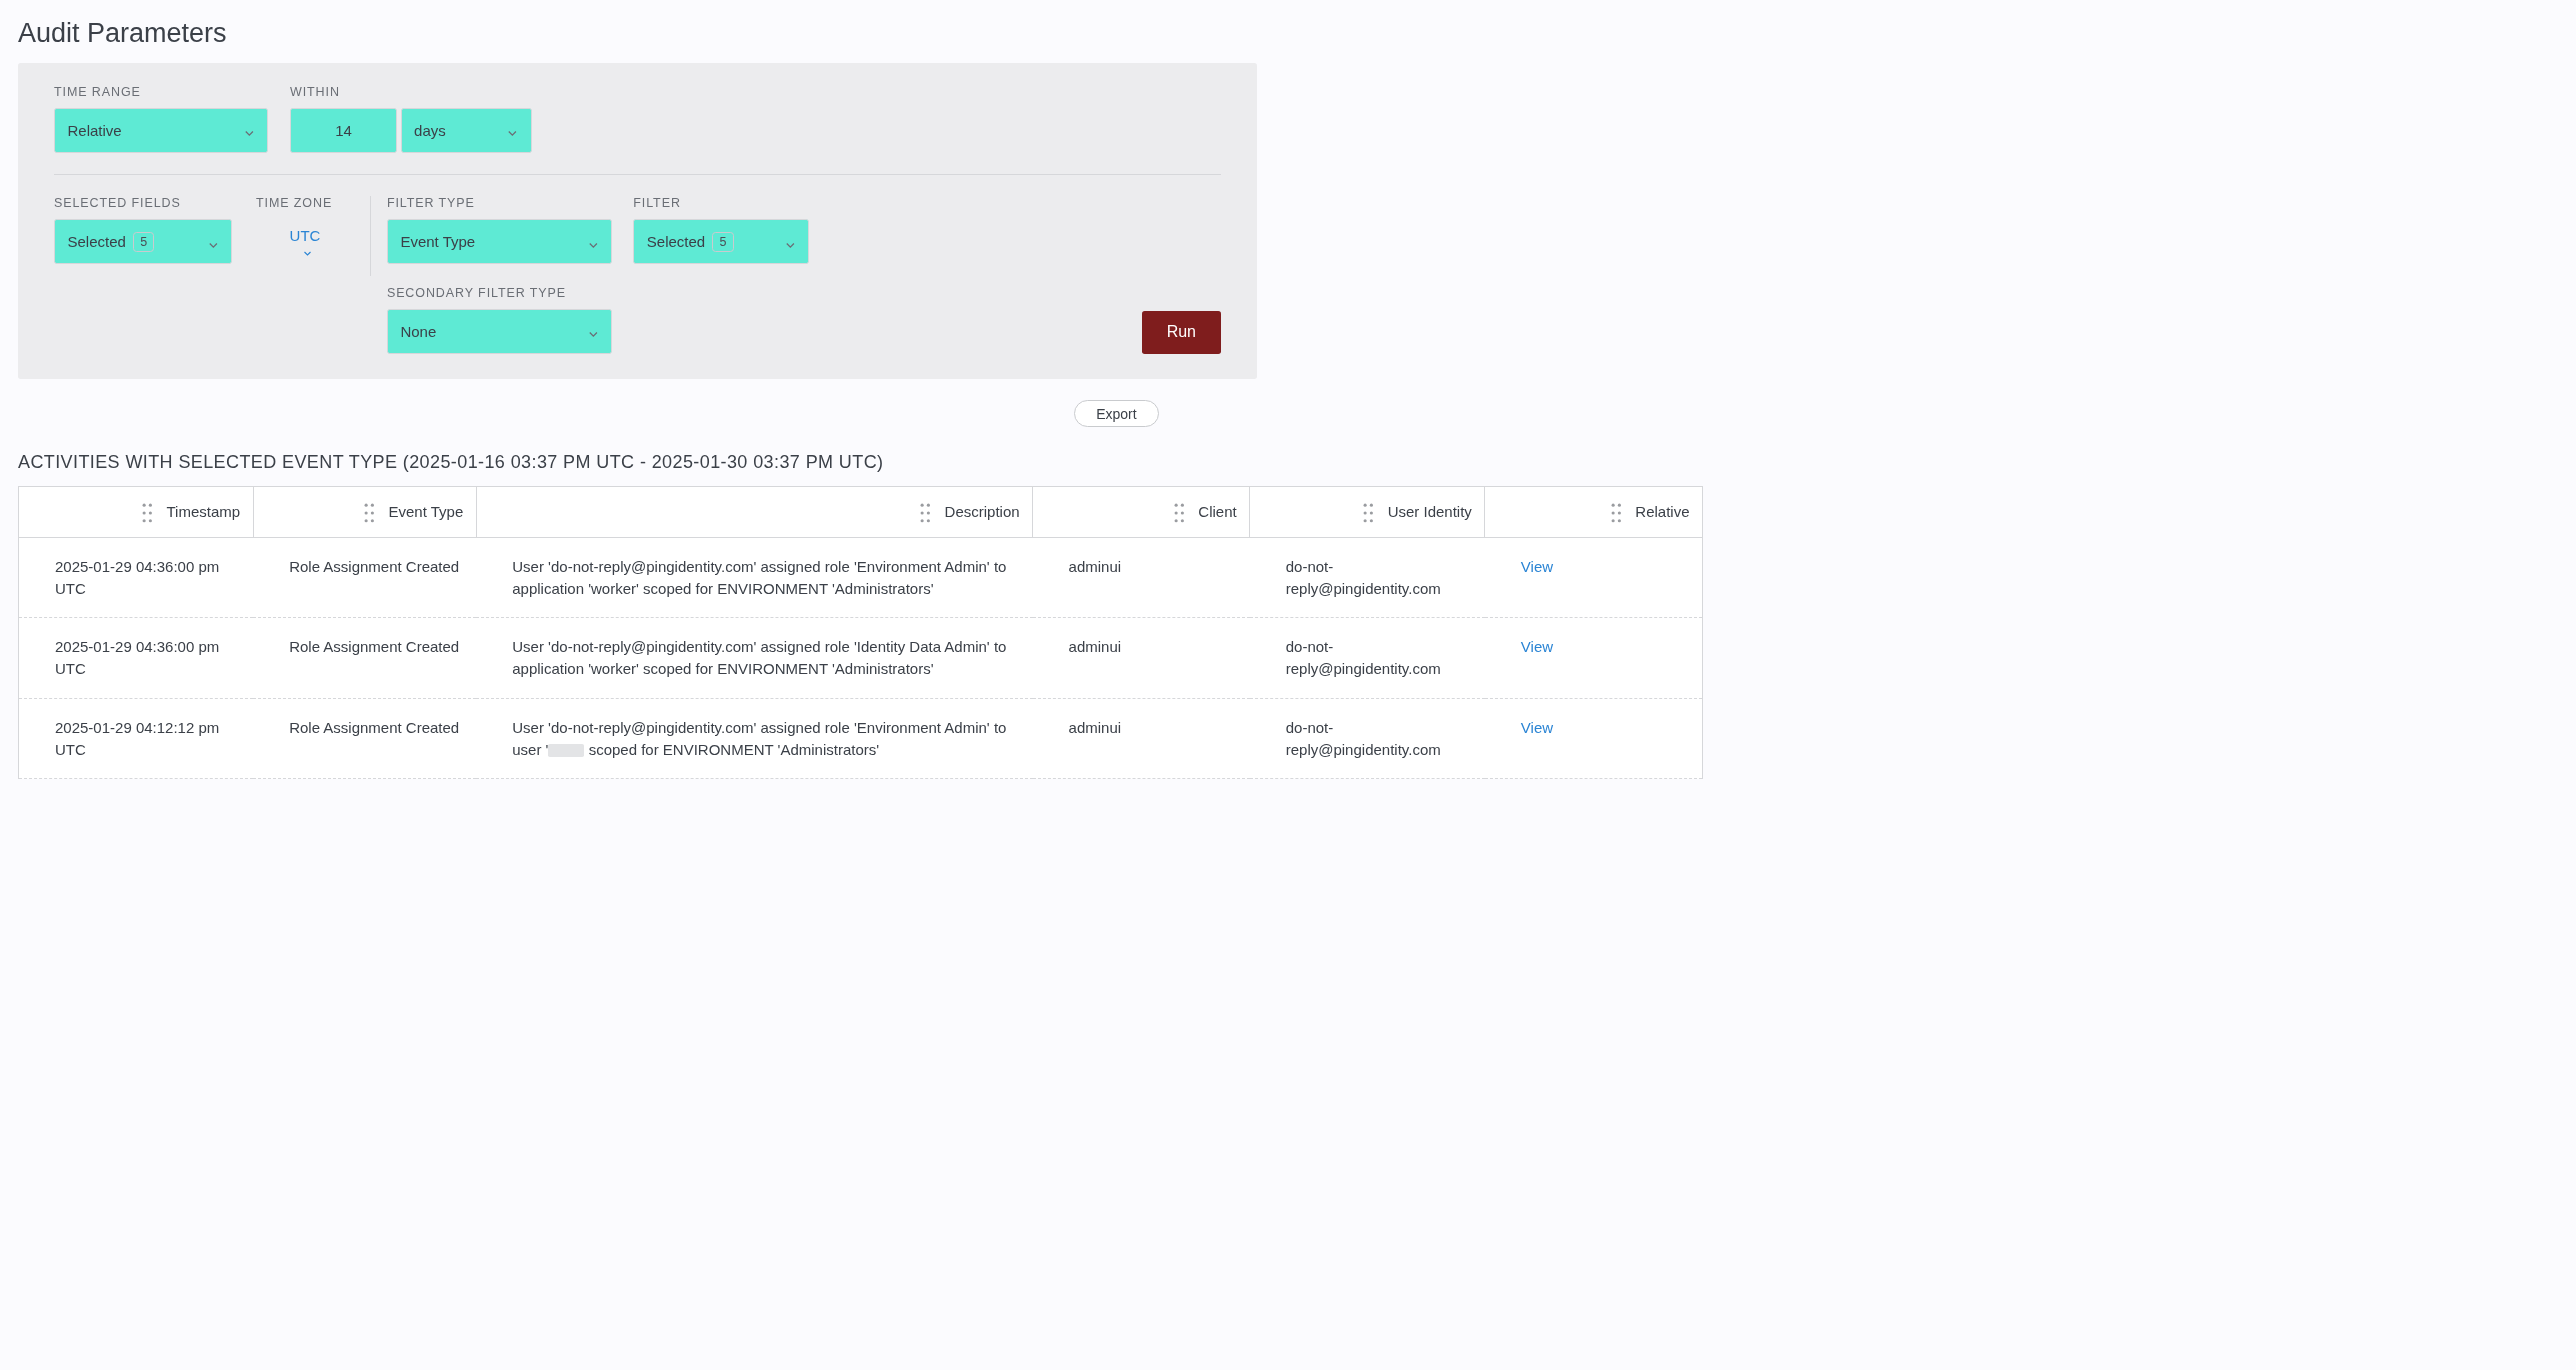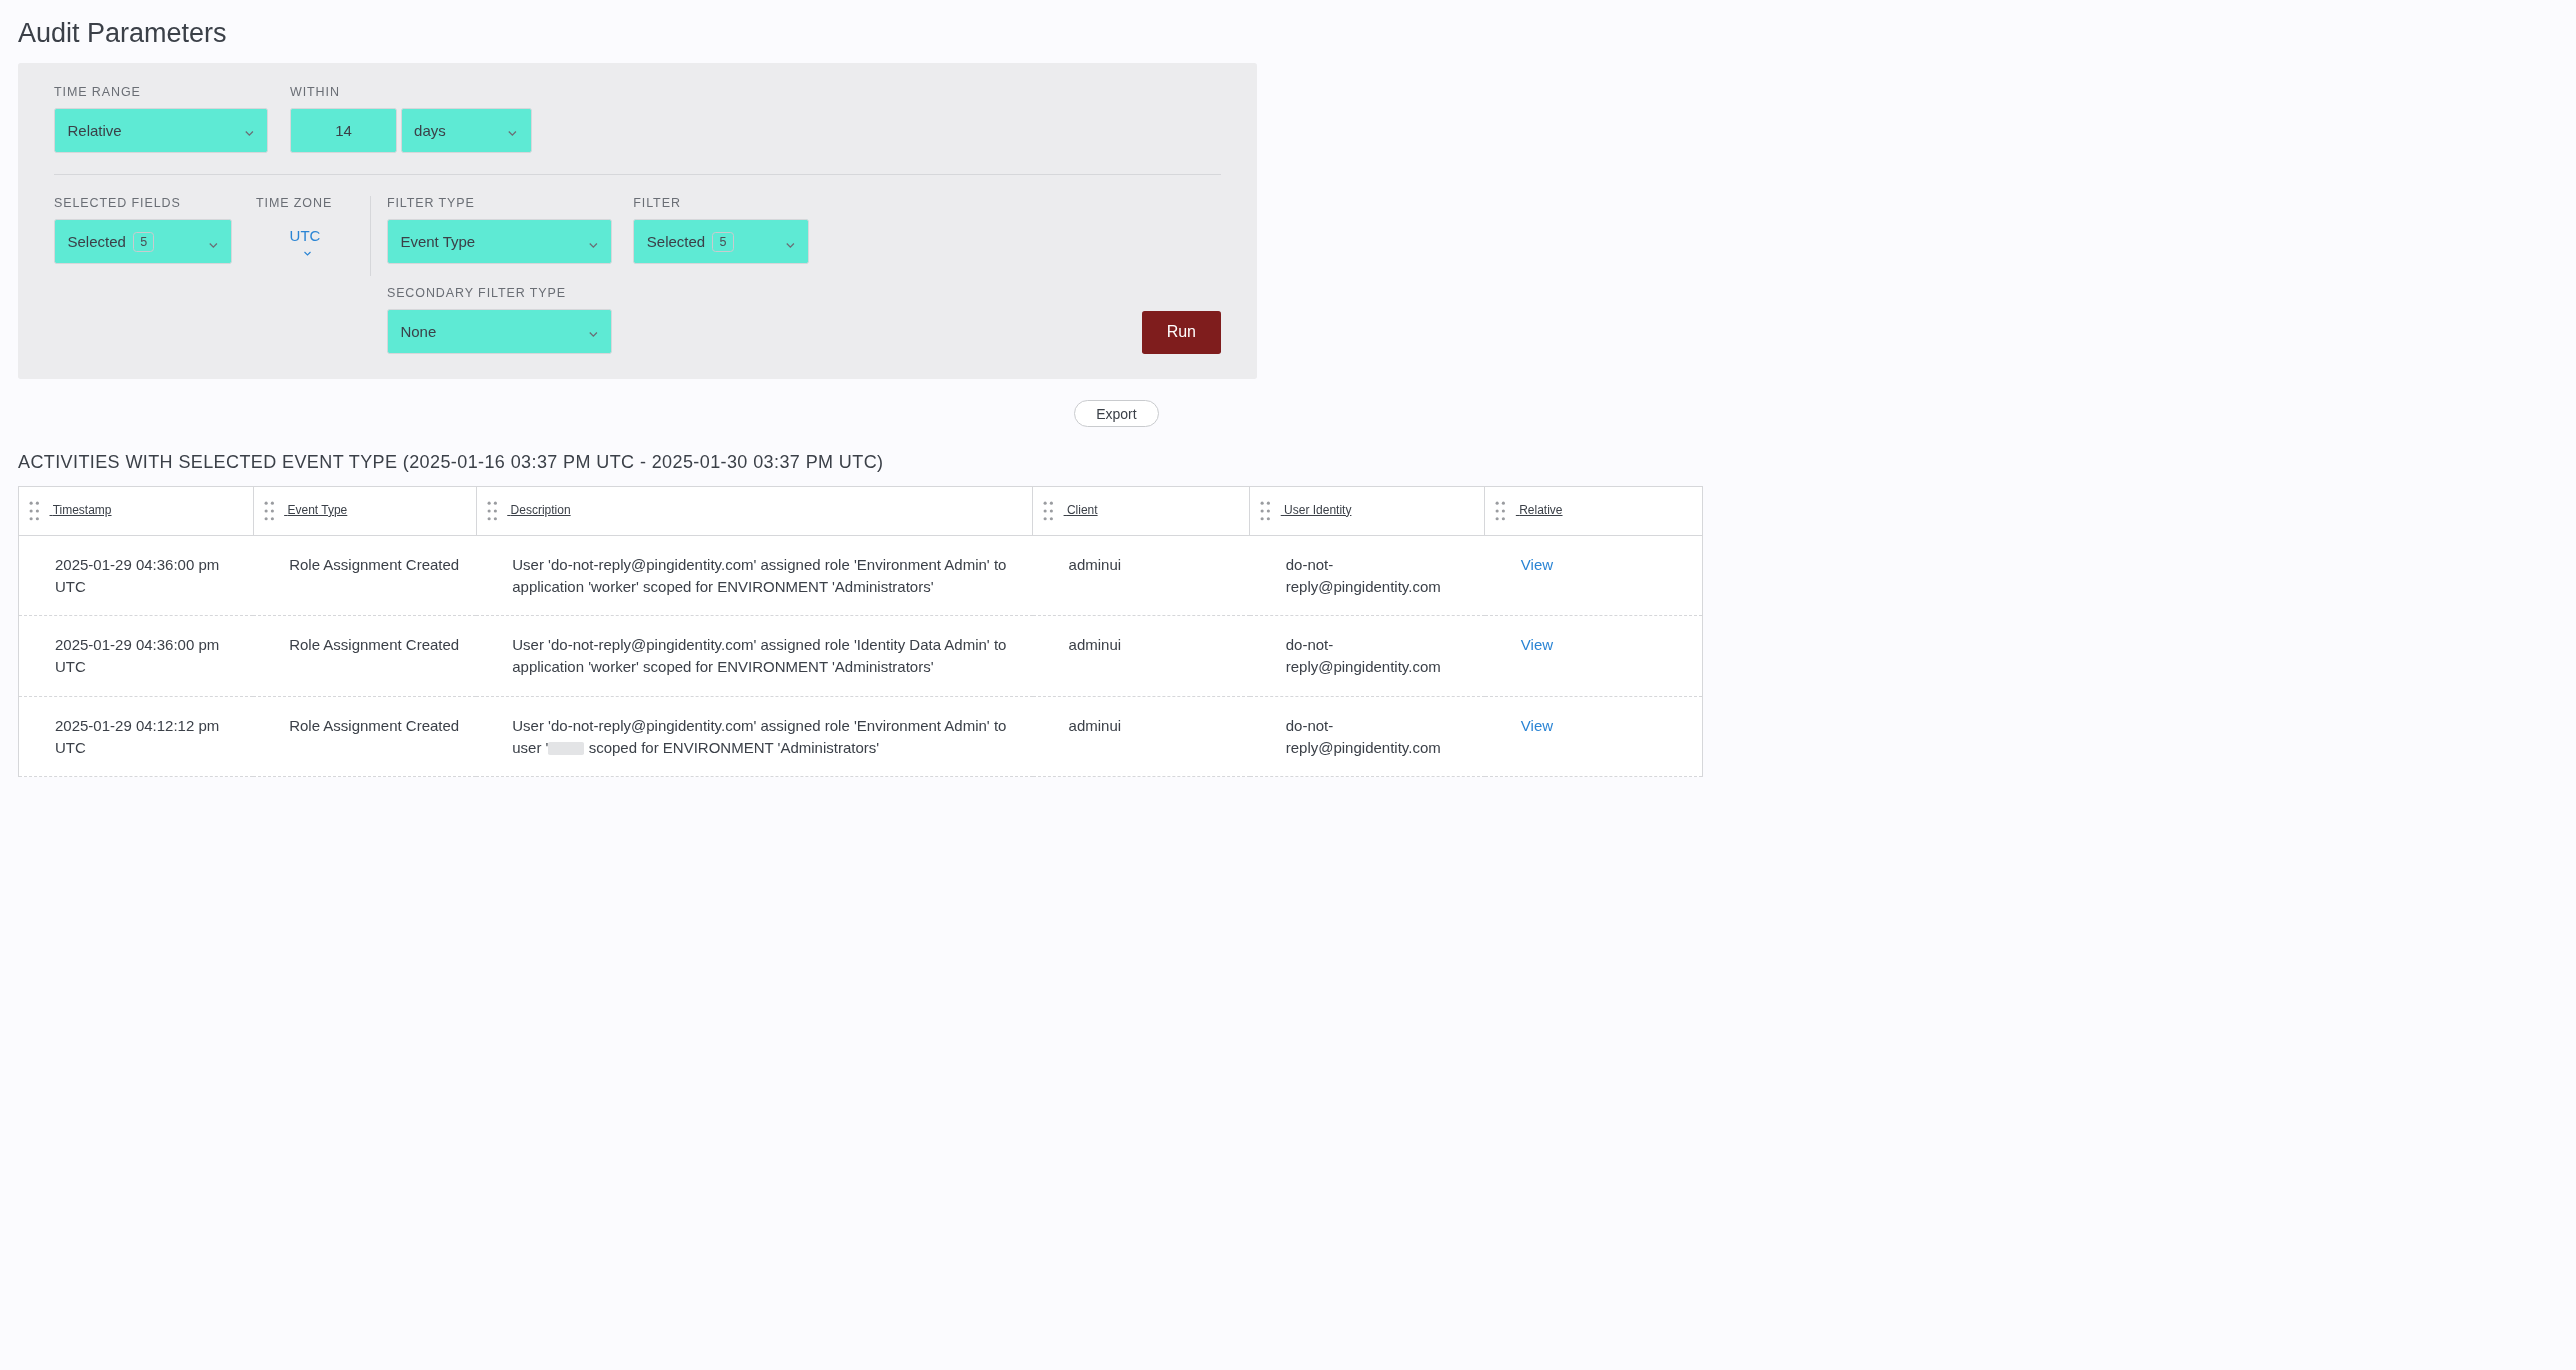--- a/index.html
+++ b/index.html
@@ -135,28 +135,27 @@
     border-bottom: none;
     width: 1685px;
     background: #fff;
   }
   table {
     width: 100%;
     border-collapse: collapse;
     table-layout: fixed;
   }
   th {
-    text-align: left;
+    text-align: right;
     font-weight: 400;
-    font-size: 12px;
+    font-size: 15px;
     color: #3b4048;
     padding: 16px 12.5px 16px 9px;
     border-bottom: 0.9px solid #d6d7da;
     position: relative;
-    text-decoration: underline;
   }
   th:not(:last-child) { border-right: 0.9px solid #d6d7da; }
   .drag-handle {
     display: inline-flex;
     align-items: center;
     justify-content: center;
     width: 12.5px;
     height: 16px;
     margin-right: 9px;
     vertical-align: middle;

